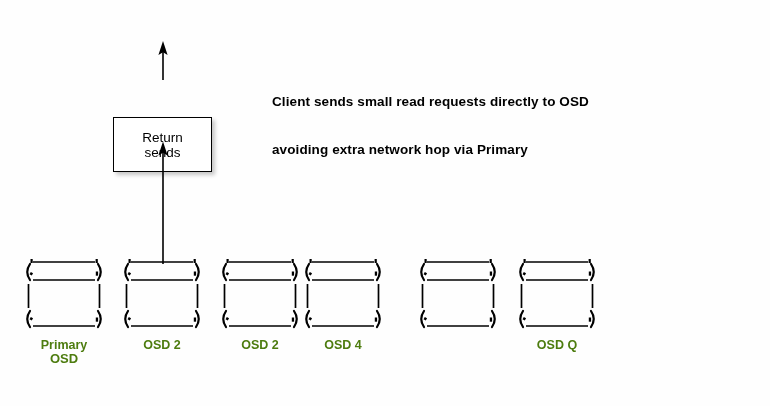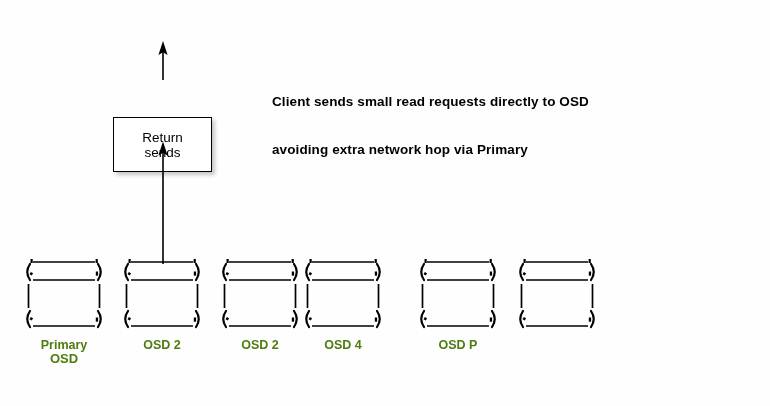--- a/index.html
+++ b/index.html
@@ -235,39 +235,39 @@
           <rect x="12" y="14.5" width="2.6" height="2.6" fill="#000000" transform="rotate(30 13.3 15.8)"></rect>
           <rect x="77.8" y="13.5" width="2.3" height="4.2" fill="#000000"></rect>
           <line x1="10.5" y1="26" x2="10.5" y2="50" stroke="#000000" stroke-width="1.7"></line>
           <line x1="81.5" y1="26" x2="81.5" y2="50" stroke="#000000" stroke-width="1.7"></line>
           <path d="M 12 53 Q 6.5 61 12 69" stroke="#000000" stroke-width="2.2" fill="none" stroke-linecap="round"></path>
           <path d="M 80 53 Q 85.5 61 80 69" stroke="#000000" stroke-width="2.2" fill="none" stroke-linecap="round"></path>
           <rect x="12" y="59.5" width="2.6" height="2.6" fill="#000000" transform="rotate(30 13.3 60.8)"></rect>
           <rect x="77.8" y="59.5" width="2.3" height="4.2" fill="#000000"></rect>
           <line x1="15" y1="68" x2="77" y2="68" stroke="#000000" stroke-width="1.7"></line>
         </svg></div>
-    <div class="cyl-label">
-      <span>OSD P</span>
-      <span class="sub"></span>
-    </div>
   </div>
 
   <div class="cylinder" style="left:511px; top:258px;">
     <div class="cyl-art"><svg width="92" height="76" viewBox="0 0 92 76" style="display: block;">
           <line x1="15" y1="4" x2="77" y2="4" stroke="#000000" stroke-width="1.7"></line>
           <rect x="12.5" y="1" width="2.2" height="4" fill="#000000"></rect>
           <rect x="77.6" y="1" width="2.2" height="4" fill="#000000"></rect>
           <path d="M 12 6 Q 6.5 14 12 22" stroke="#000000" stroke-width="2.2" fill="none" stroke-linecap="round"></path>
           <path d="M 80 6 Q 85.5 14 80 22" stroke="#000000" stroke-width="2.2" fill="none" stroke-linecap="round"></path>
           <line x1="15" y1="22" x2="77" y2="22" stroke="#000000" stroke-width="1.7"></line>
           <rect x="12" y="14.5" width="2.6" height="2.6" fill="#000000" transform="rotate(30 13.3 15.8)"></rect>
           <rect x="77.8" y="13.5" width="2.3" height="4.2" fill="#000000"></rect>
           <line x1="10.5" y1="26" x2="10.5" y2="50" stroke="#000000" stroke-width="1.7"></line>
           <line x1="81.5" y1="26" x2="81.5" y2="50" stroke="#000000" stroke-width="1.7"></line>
           <path d="M 12 53 Q 6.5 61 12 69" stroke="#000000" stroke-width="2.2" fill="none" stroke-linecap="round"></path>
           <path d="M 80 53 Q 85.5 61 80 69" stroke="#000000" stroke-width="2.2" fill="none" stroke-linecap="round"></path>
           <rect x="12" y="59.5" width="2.6" height="2.6" fill="#000000" transform="rotate(30 13.3 60.8)"></rect>
           <rect x="77.8" y="59.5" width="2.3" height="4.2" fill="#000000"></rect>
           <line x1="15" y1="68" x2="77" y2="68" stroke="#000000" stroke-width="1.7"></line>
         </svg></div>
+    <div class="cyl-label">
+      <span>OSD Q</span>
+      <span class="sub"></span>
+    </div>
   </div>
 
 </div>
 
 </body></html>

